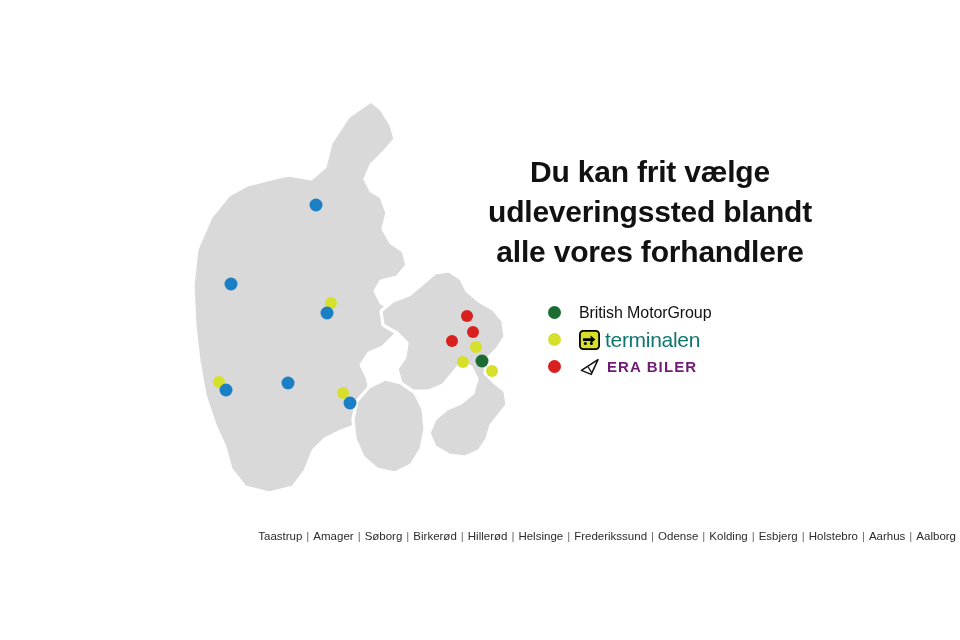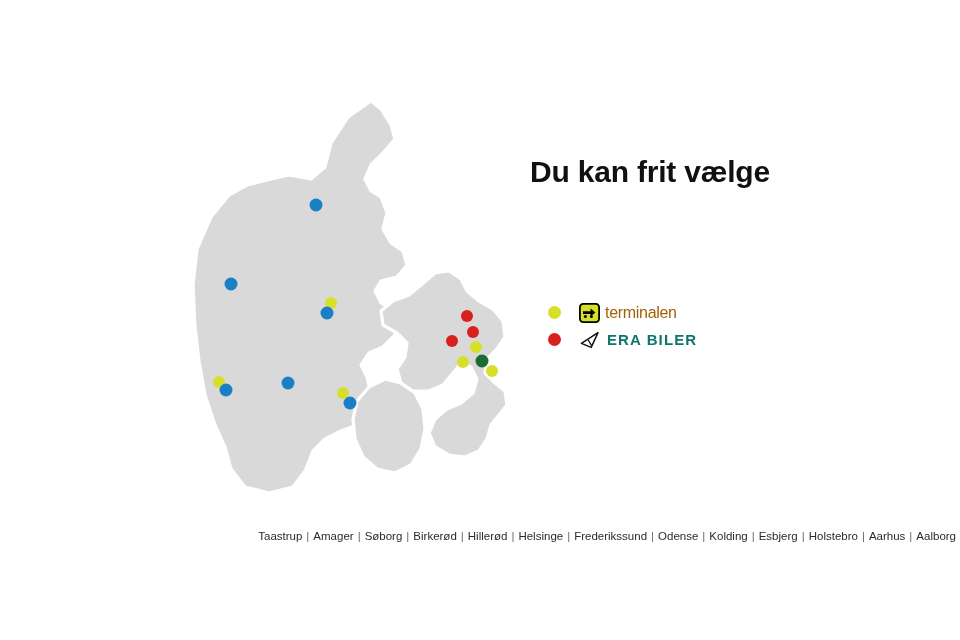--- a/index.html
+++ b/index.html
@@ -93,44 +93,44 @@
     width: 21px;
     height: 20px;
     border-radius: 4px;
     display: inline-block;
     position: relative;
     flex: 0 0 21px;
     margin-right: 5px;
   }
   .term-mark svg { display: block; }
   .term-word {
-    font-size: 16px;
+    font-size: 21px;
     line-height: 18px;
     letter-spacing: -0.3px;
-    color: #a16207;
+    color: #0f766e;
   }
 
   
   .brand-era {
     display: flex;
     align-items: center;
   }
   .era-mark {
     width: 22px;
     height: 18px;
     flex: 0 0 22px;
     margin-right: 6px;
   }
   .era-mark svg { display: block; }
   .era-word {
     font-size: 15px;
     line-height: 16px;
     font-weight: 700;
     letter-spacing: 1.1px;
-    color: #0f766e;
+    color: #701a75;
   }
 
   
   .city-strip {
     position: absolute;
     left: 0;
     top: 529px;
     width: 960px;
     text-align: right;
     font-size: 11.5px;
@@ -286,24 +286,30 @@
       <span class="dot" title="ERA BILER" style="left: 473px; top: 332px; width: 12px; height: 12px; background: rgb(216, 32, 31);"></span>
       <span class="dot" title="ERA BILER" style="left: 452px; top: 341px; width: 12px; height: 12px; background: rgb(216, 32, 31);"></span>
       <span class="dot" title="terminalen" style="left: 476px; top: 347px; width: 12px; height: 12px; background: rgb(214, 224, 43);"></span>
       <span class="dot" title="terminalen" style="left: 463px; top: 362px; width: 12px; height: 12px; background: rgb(214, 224, 43);"></span>
       <span class="dot" title="British MotorGroup" style="left: 482px; top: 361px; width: 13px; height: 13px; background: rgb(27, 107, 51);"></span>
       <span class="dot" title="terminalen" style="left: 492px; top: 371px; width: 12px; height: 12px; background: rgb(214, 224, 43);"></span>
     </div>
 
   <div class="headline">
     <span class="hl-line">Du kan frit vælge</span>
+    <span class="hl-line">udleveringssted blandt</span>
+    <span class="hl-line">alle vores forhandlere</span>
   </div>
 
   <div class="legend">
 
+    <div class="legend-row">
+      <span class="legend-swatch" style="background:#1b6b33"></span>
+      <span class="legend-label">British MotorGroup</span>
+    </div>
 
 
     <div class="legend-row">
       <span class="legend-swatch" style="background:#d6e02b"></span>
       <span class="brand-terminalen">
         <span class="term-mark" style="background:#d6e02b">
           <svg width="21" height="20" viewBox="0 0 21 20" xmlns="http://www.w3.org/2000/svg">
             <rect x="0.9" y="0.9" width="19.2" height="18.2" rx="3.6" ry="3.6" fill="#d6e02b" stroke="#000000" stroke-width="1.8"></rect>
             <path d="M4 8.2 L11.6 8.2 L11.6 5.6 L16.4 9.6 L11.6 13.6 L11.6 11.1 L4 11.1 Z" fill="#000000"></path>
             <circle cx="6.4" cy="13.6" r="1.5" fill="#000000"></circle>

